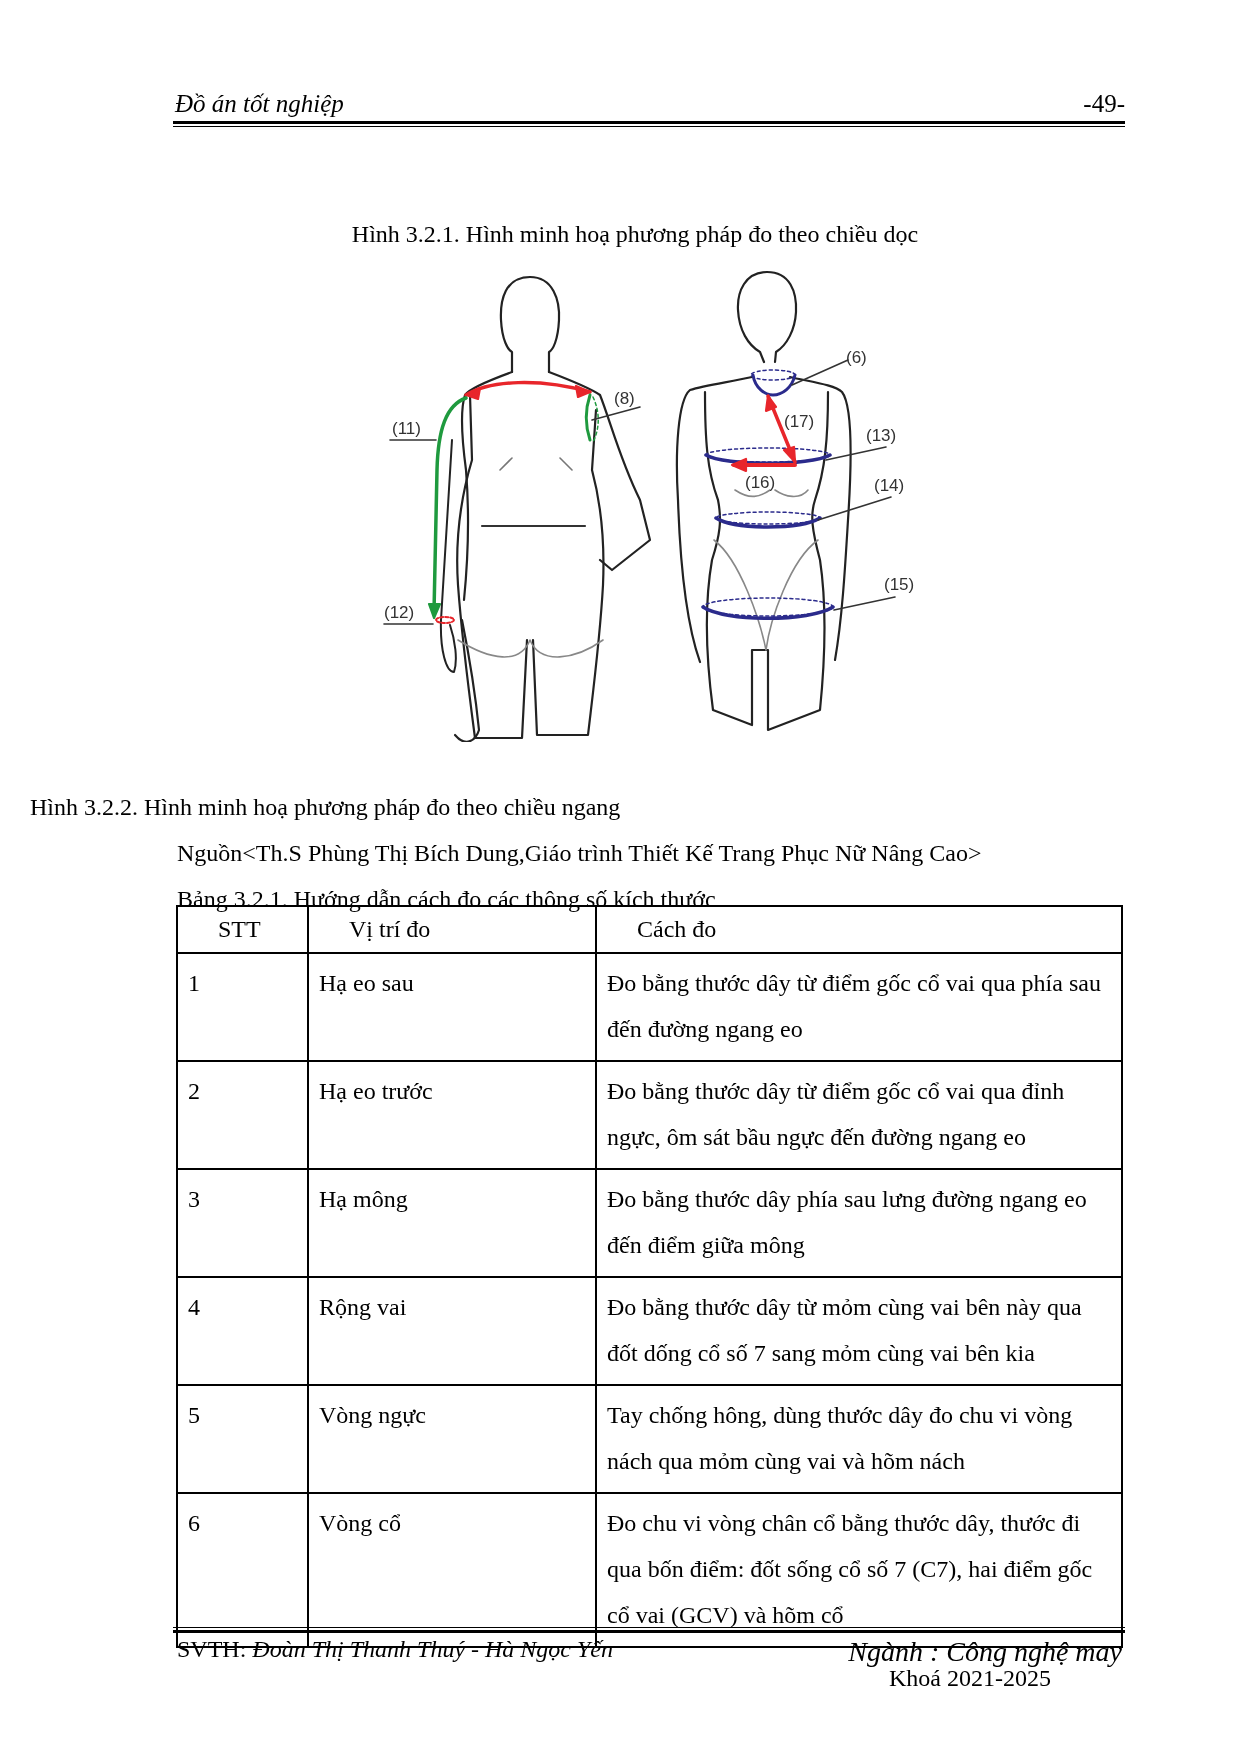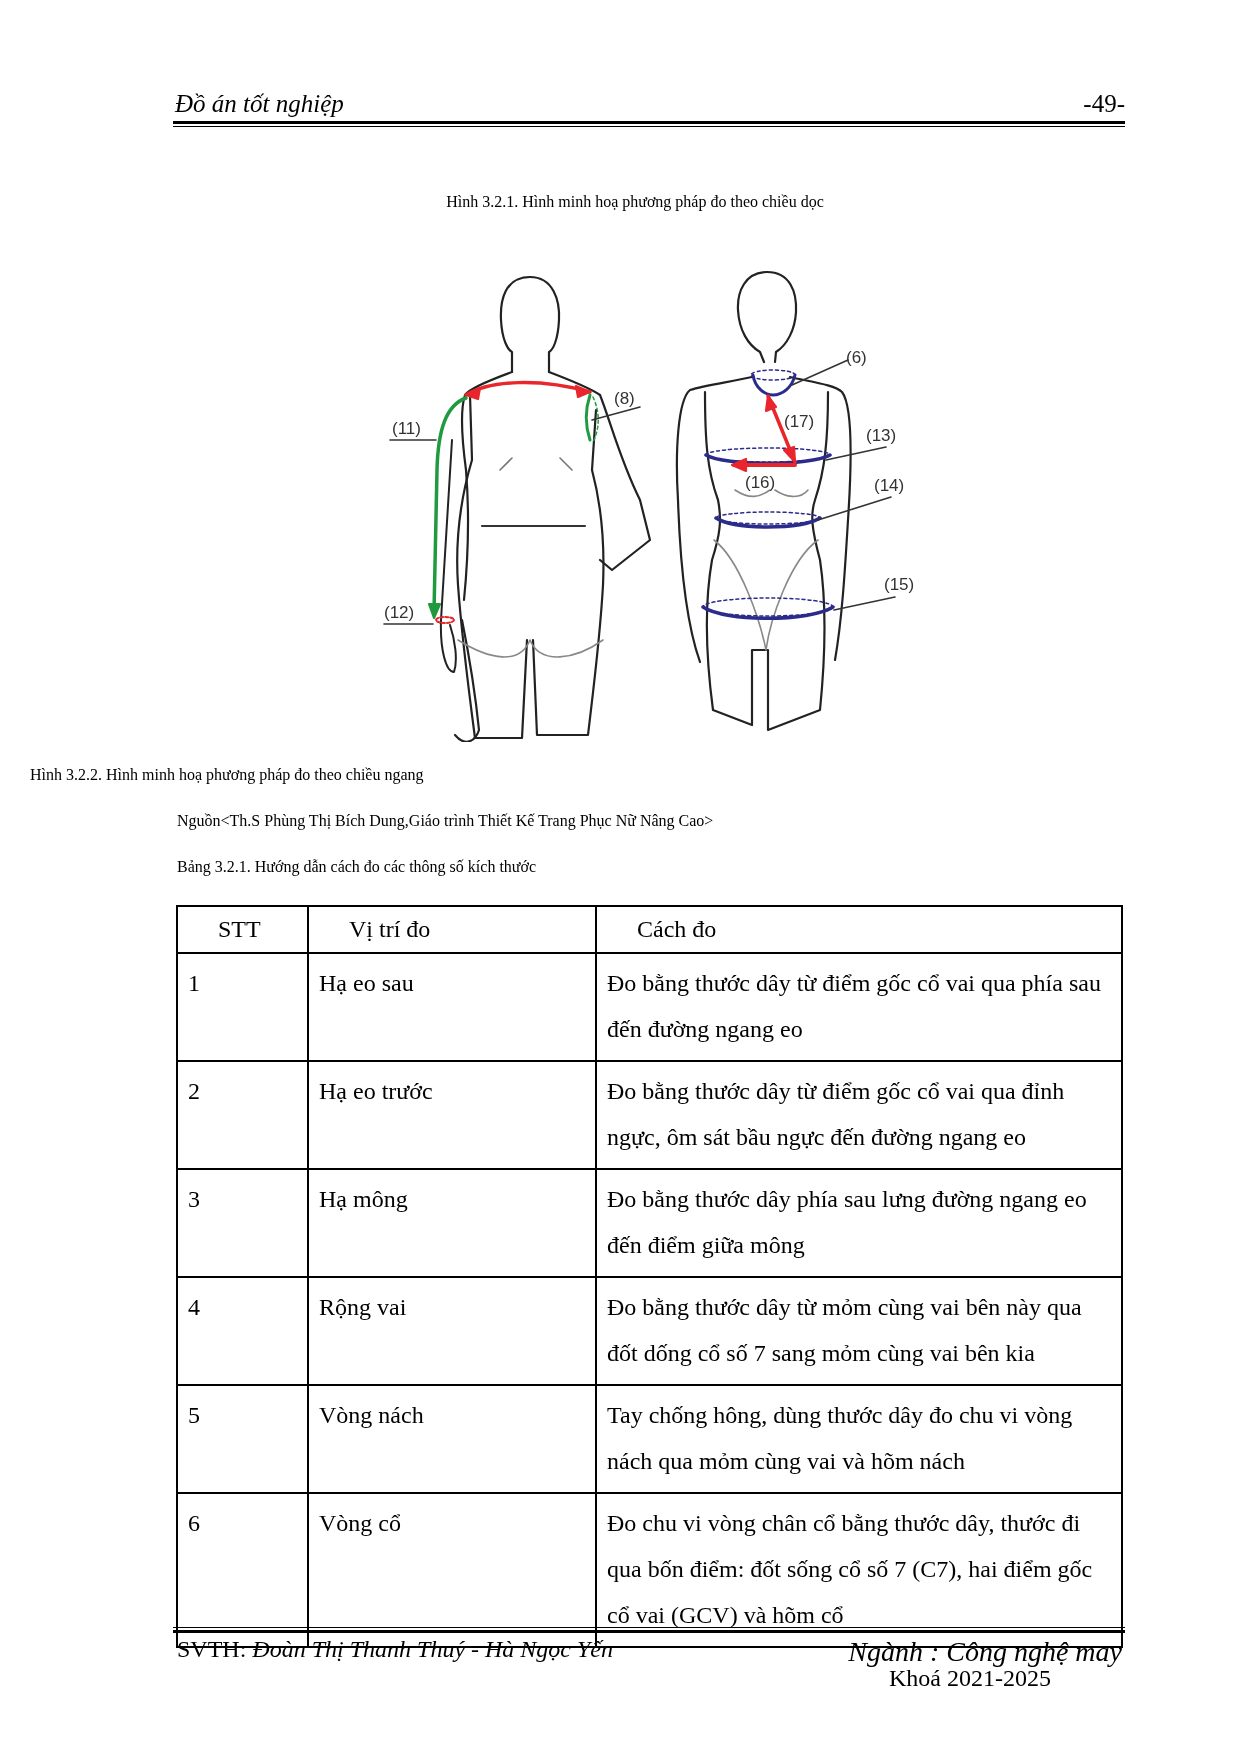--- a/index.html
+++ b/index.html
@@ -3,21 +3,21 @@
 <meta charset="utf-8">
 <style>
   html, body { margin: 0; padding: 0; background: #ffffff; }
   body { width: 1240px; height: 1754px; position: relative; overflow: hidden;
          font-family: "Liberation Serif", "DejaVu Serif", serif; color: #000; }
   .abs { position: absolute; }
   .hdr-title { left: 175px; top: 90px; font-size: 25px; font-style: italic; white-space: nowrap; }
   .hdr-page { right: 115px; top: 90px; font-size: 25px; white-space: nowrap; }
   .rule-thick { left: 173px; width: 952px; height: 3px; background: #000; }
   .rule-thin  { left: 173px; width: 952px; height: 1px; background: #000; }
-  .caption { font-size: 16px; white-space: nowrap; }
+  .caption { font-size: 24px; white-space: nowrap; margin-top: 28px; }
   .cap1 { left: 0; width: 1240px; top: 193px; text-align: center; text-indent: 30px; }
   .cap2 { left: 0; width: 1240px; top: 766px; text-align: left; text-indent: 30px; }
   .src  { left: 177px; top: 812px; text-align: right; }
   .tbl-cap { left: 177px; top: 858px; }
   .figure { left: 380px; top: 262px; width: 560px; height: 480px; }
   table.spec { position: absolute; left: 176px; top: 905px; width: 947px;
                border-collapse: collapse; font-size: 24px; }
   table.spec td, table.spec th { border: 2px solid #000; vertical-align: top;
                padding: 6px 10px 8px 10px; line-height: 46px; font-weight: normal; text-align: left; }
   table.spec th { padding-top: 0; padding-bottom: 0; line-height: 45px; padding-left: 40px; }
@@ -137,21 +137,21 @@
     <td>Hạ mông</td>
     <td class="c3">Đo bằng thước dây phía sau lưng đường ngang eo đến điểm giữa mông</td>
   </tr>
   <tr style="height:94px">
     <td>4</td>
     <td>Rộng vai</td>
     <td class="c3">Đo bằng thước dây từ mỏm cùng vai bên này qua đốt dống cổ số 7 sang mỏm cùng vai bên kia</td>
   </tr>
   <tr style="height:95px">
     <td>5</td>
-    <td>Vòng nách</td>
+    <td>Vòng ngực</td>
     <td class="c3">Tay chống hông, dùng thước dây đo chu vi vòng nách qua mỏm cùng vai và hõm nách</td>
   </tr>
   <tr style="height:140px">
     <td>6</td>
     <td>Vòng cổ</td>
     <td class="c3">Đo chu vi vòng chân cổ bằng thước dây, thước đi qua bốn điểm: đốt sống cổ số 7 (C7), hai điểm gốc cổ vai (GCV) và hõm cổ</td>
   </tr>
 </tbody>
   </table>
 

